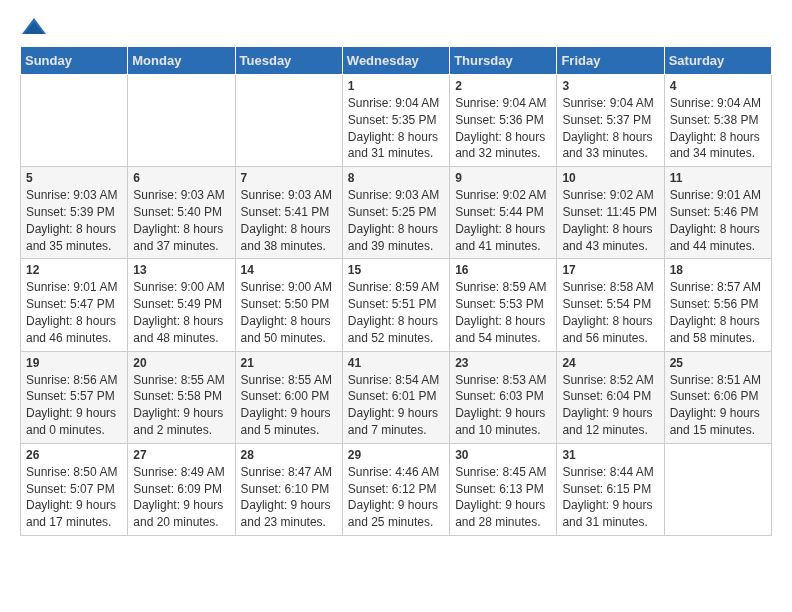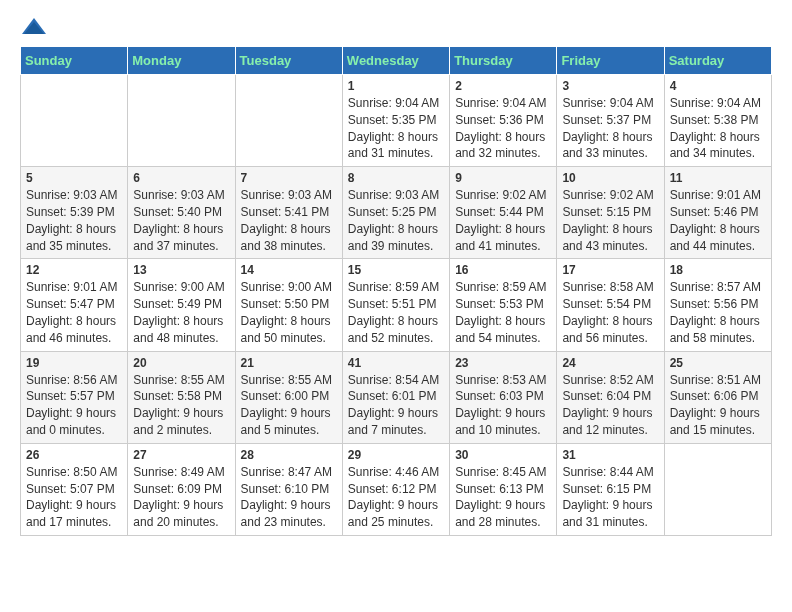--- a/index.html
+++ b/index.html
@@ -47,21 +47,21 @@
       font-size: 14px;
       color: #555;
     }
     table {
       width: 100%;
       border-collapse: collapse;
       table-layout: fixed;
     }
     thead tr th {
       background-color: #2a6db5;
-      color: #86efac;
+      color: #e5e5e5;
       padding: 6px 4px;
       font-size: 13px;
       font-weight: 600;
       text-align: left;
       border: 1px solid #fff;
     }
     tbody tr td {
       border: 1px solid #ccc;
       vertical-align: top;
       padding: 4px 5px;
@@ -196,21 +196,21 @@
         <div class="day-info">
           <span>Sunrise: 9:02 AM</span><br>
           <span>Sunset: 5:44 PM</span><br>
           <span>Daylight: 8 hours and 41 minutes.</span>
         </div>
         </td>
         <td>
           <span class="day-number">10</span>
         <div class="day-info">
           <span>Sunrise: 9:02 AM</span><br>
-          <span>Sunset: 5:15 PM</span><br>
+          <span>Sunset: 11:45 PM</span><br>
           <span>Daylight: 8 hours and 43 minutes.</span>
         </div>
         </td>
         <td>
           <span class="day-number">11</span>
         <div class="day-info">
           <span>Sunrise: 9:01 AM</span><br>
           <span>Sunset: 5:46 PM</span><br>
           <span>Daylight: 8 hours and 44 minutes.</span>
         </div>

